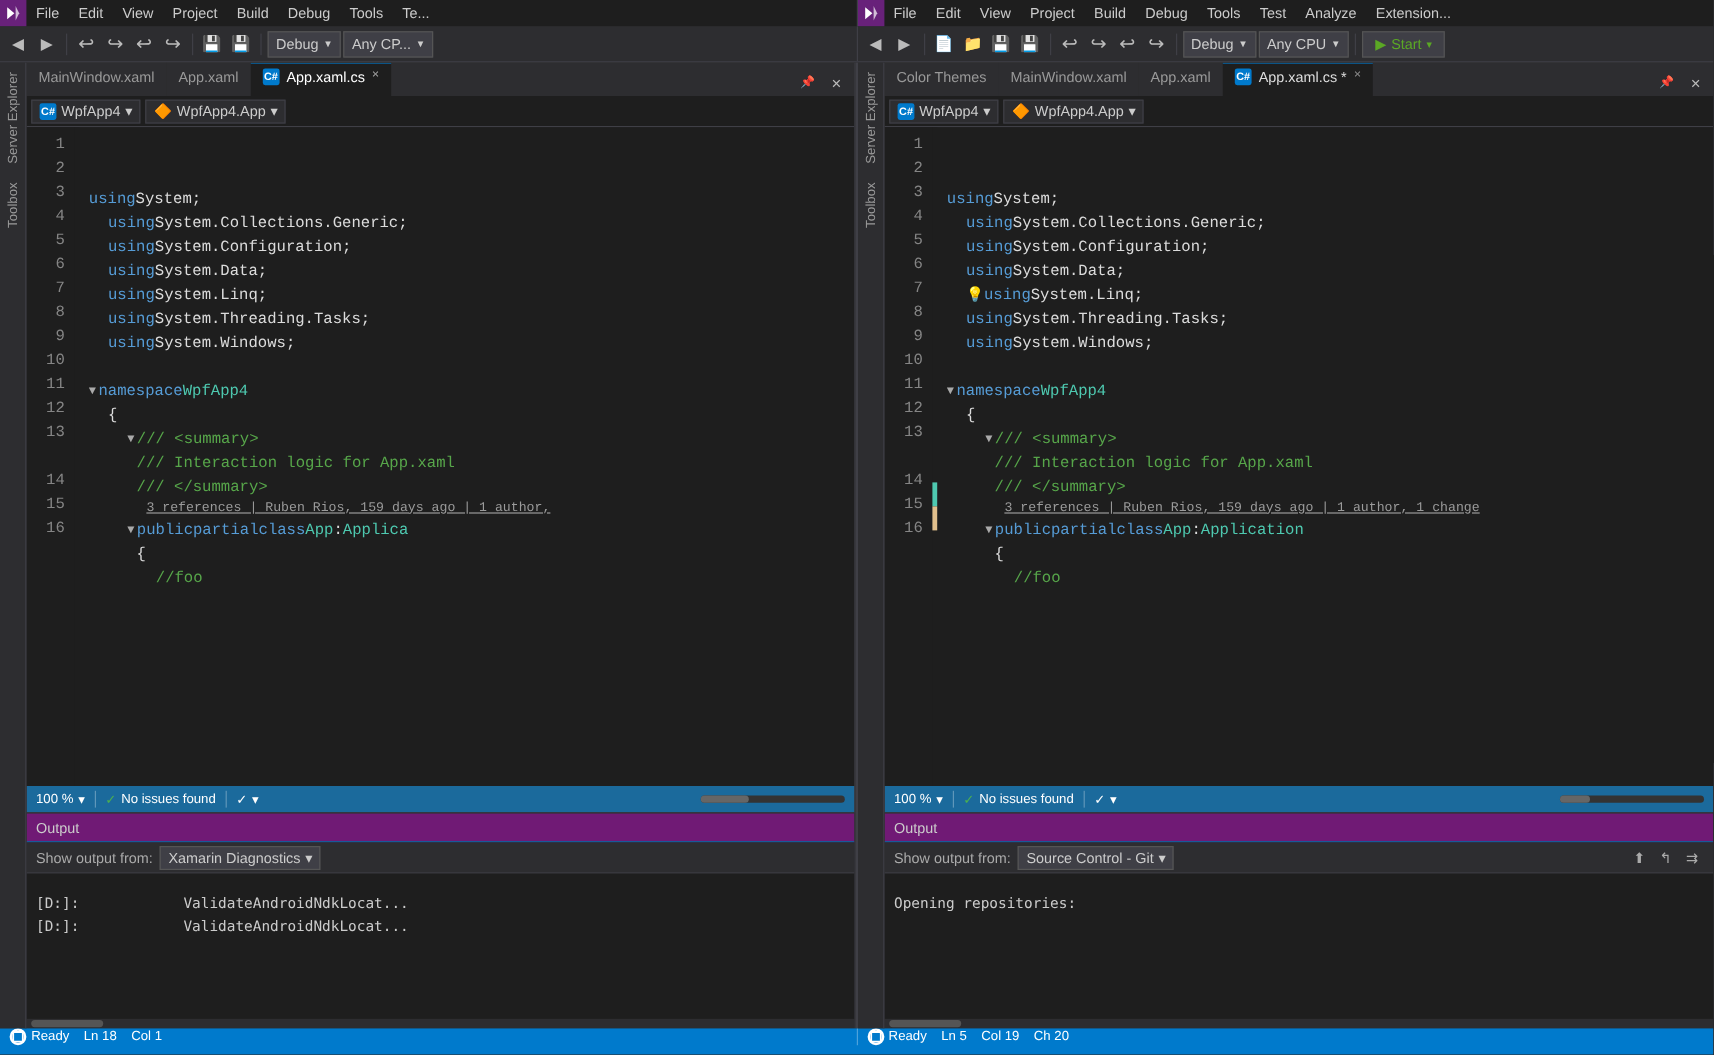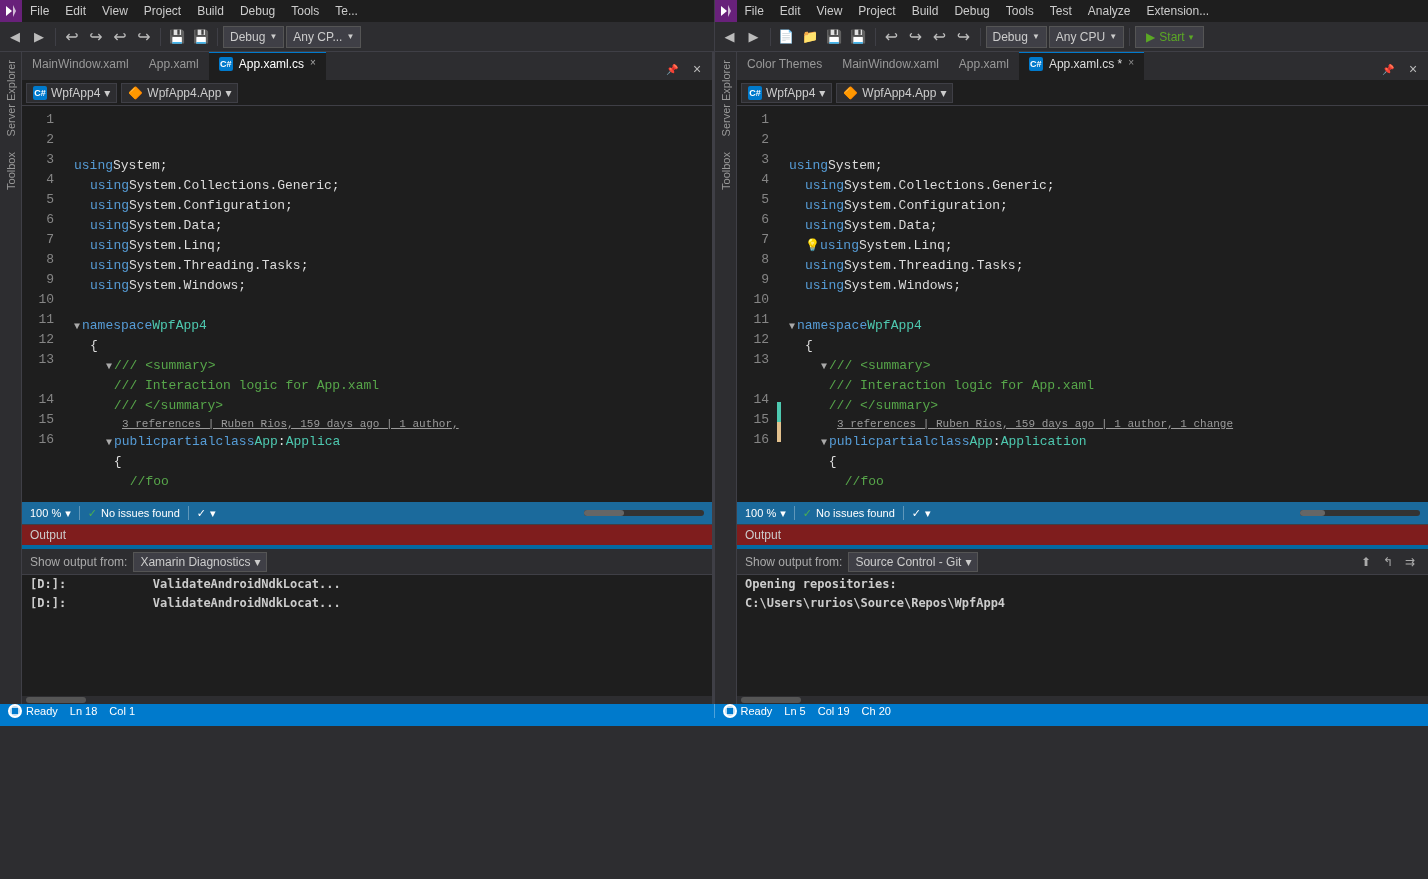--- a/index.html
+++ b/index.html
@@ -265,28 +265,28 @@
     
     .output-panel {
       height: 180px;
       background: #1e1e1e;
       border-top: 1px solid #3f3f46;
       display: flex;
       flex-direction: column;
       flex-shrink: 0;
     }
     .output-header {
-      background: #7f1d1d;
+      background: #701a75;
       height: 24px;
       display: flex;
       align-items: center;
       padding: 0 8px;
       font-size: 12px;
       color: #ccc;
-      border-bottom: 4px solid #0369a1;
+      border-bottom: 1px solid #0369a1;
       flex-shrink: 0;
     }
     .output-toolbar {
       display: flex;
       align-items: center;
       height: 26px;
       background: #2d2d30;
       border-bottom: 1px solid #3f3f46;
       padding: 0 8px;
       gap: 6px;
@@ -301,26 +301,25 @@
       font-size: 12px;
       display: flex;
       align-items: center;
       cursor: pointer;
       gap: 4px;
       height: 20px;
     }
     .output-content {
       flex: 1;
       overflow: hidden;
-      padding: 0 8px;
+      padding: 16px 8px;
       font-family: 'Consolas', monospace;
       font-size: 12px;
       color: #ccc;
       background: #1e1e1e;
-      font-weight: bold;
     }
     .output-line {
       line-height: 1.6;
       white-space: nowrap;
     }
     .output-scrollbar {
       height: 8px;
       background: #2d2d30;
       display: flex;
       align-items: center;
@@ -392,21 +391,21 @@
     }
     .change-bars {
       width: 4px;
       flex-shrink: 0;
       background: #1e1e1e;
     }
   </style>
 </head>
 <body>
 
-<div style="display:flex; flex-direction:column; width:1428px; height:726px; overflow:hidden; background:#2d2d30;">
+<div style="display:flex; flex-direction:column; width:1428px; height:879px; overflow:hidden; background:#2d2d30;">
 
   <div style="display:flex; height:22px; flex-shrink:0;">
 
     <div class="menu-bar" style="flex:1; border-right:1px solid #3f3f46;">
       <div class="vs-logo">
         <svg width="14" height="14" viewBox="0 0 14 14">
             <path d="M2 2 L8 7 L2 12 L2 2Z" fill="#fff"></path>
             <path d="M9 1 L12 7 L9 13 L9 1Z" fill="#fff" opacity="0.7"></path>
           </svg>
       </div>
@@ -790,21 +789,20 @@
                 <span>▾</span>
               </div>
               <div class="output-right-btns">
                 <div class="out-btn">⬆</div>
                 <div class="out-btn">↰</div>
                 <div class="out-btn">⇉</div>
               </div>
             </div>
             <div class="output-content">
               <div class="output-line">Opening repositories:</div>
-              <div class="output-line">C:\Users\rurios\Source\Repos\WpfApp4</div>
             </div>
             <div class="output-scrollbar">
               <div class="scrollbar-thumb"></div>
             </div>
           </div>
 
         </div>
       </div>
     </div>
 

